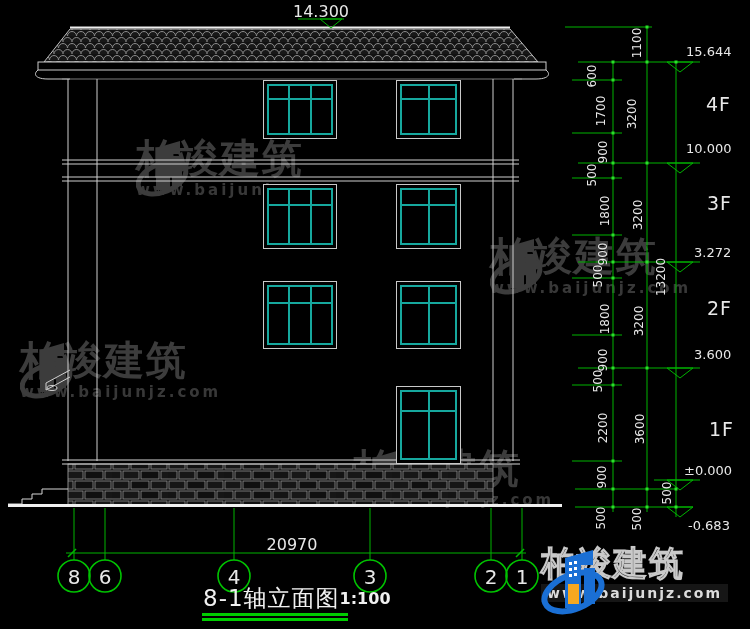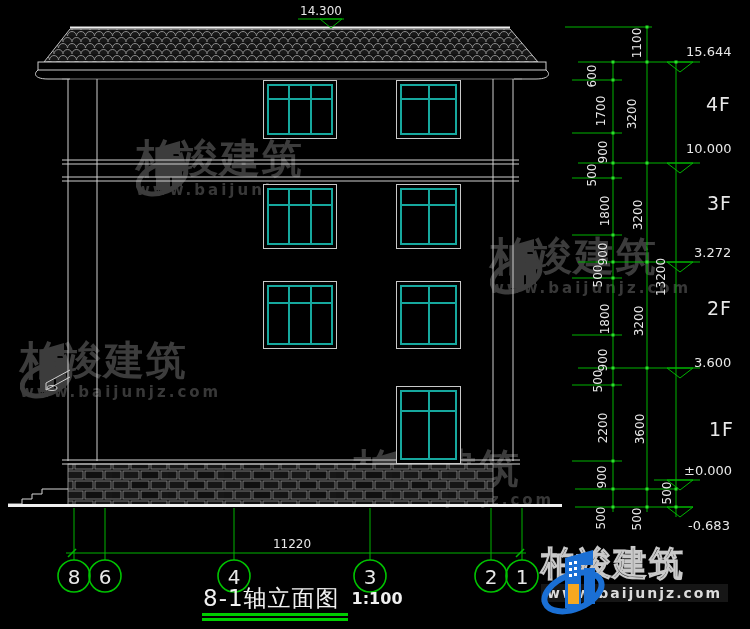--- a/index.html
+++ b/index.html
@@ -3,26 +3,26 @@
 <meta charset="utf-8">
 <style>
   html,body{margin:0;padding:0;background:#000;}
   .stage{
     position:relative;width:750px;height:629px;background:#000;overflow:hidden;
     font-family:"DejaVu Sans","Liberation Sans",sans-serif;
   }
   .stage svg{position:absolute;left:0;top:0;}
   
   .lbl{position:absolute;color:#e8e8e8;white-space:nowrap;z-index:4;}
-  .dim{font-size:12px;transform:translate(-50%,-50%);}
+  .dim{font-size:16px;transform:translate(-50%,-50%);}
   .dimv{font-size:12px;transform:translate(-50%,-50%) rotate(-90deg);}
   .elev{font-size:13px;}
   .floor{font-size:19px;letter-spacing:1px;}
   .axisnum{font-size:20px;transform:translate(-50%,-50%);}
-  .titlerow{position:absolute;left:203px;top:586px;display:flex;align-items:flex-end;gap:12px;z-index:4;color:#f0f0f0;}
+  .titlerow{position:absolute;left:203px;top:586px;display:flex;align-items:flex-end;z-index:4;color:#f0f0f0;}
   .title-main{font-size:23px;letter-spacing:1px;line-height:1.1;}
   .title-scale{font-size:16px;font-weight:bold;padding-bottom:3px;}
   
   .win{position:absolute;border:1px solid #c9c9c9;background:#000;padding:3px;box-sizing:border-box;z-index:3;}
   .win-in{position:relative;width:100%;height:100%;border:2px solid #16a89e;box-sizing:border-box;}
   .mull{position:absolute;top:0;bottom:0;width:2px;background:#16a89e;}
   .trans{position:absolute;left:0;right:0;height:2px;background:#16a89e;}
   
   .wm{position:absolute;display:flex;align-items:center;gap:8px;z-index:1;color:#3c3c3c;}
   .wm-brand{font-size:40px;font-weight:bold;letter-spacing:2px;line-height:1;}
@@ -300,30 +300,30 @@
   <span class="lbl dimv" style="left:639px;top:321px;">3200</span>
   <span class="lbl dimv" style="left:640px;top:429px;">3600</span>
   <span class="lbl dimv" style="left:637px;top:519px;">500</span>
 
   <span class="lbl dimv" style="left:661px;top:277px;">13200</span>
   <span class="lbl dimv" style="left:667px;top:493px;">500</span>
 
   <span class="lbl elev" style="left:686px;top:44px;">15.644</span>
   <span class="lbl elev" style="left:686px;top:141px;">10.000</span>
   <span class="lbl elev" style="left:694px;top:245px;">3.272</span>
-  <span class="lbl elev" style="left:694px;top:347px;margin-top:8px;">3.600</span>
+  <span class="lbl elev" style="left:694px;top:347px;">3.600</span>
   <span class="lbl elev" style="left:684px;top:463px;">±0.000</span>
   <span class="lbl elev" style="left:688px;top:518px;">-0.683</span>
 
   <span class="lbl floor" style="left:706px;top:93px;">4F</span>
   <span class="lbl floor" style="left:707px;top:192px;">3F</span>
   <span class="lbl floor" style="left:707px;top:297px;">2F</span>
   <span class="lbl floor" style="left:709px;top:418px;">1F</span>
 
-  <span class="lbl dim" style="left:292px;top:544px;">11220</span>
+  <span class="lbl dim" style="left:292px;top:544px;">20970</span>
 
   <span class="lbl axisnum" style="left:74px;top:577px;">8</span>
   <span class="lbl axisnum" style="left:105px;top:577px;">6</span>
   <span class="lbl axisnum" style="left:234px;top:577px;">4</span>
   <span class="lbl axisnum" style="left:370px;top:577px;">3</span>
   <span class="lbl axisnum" style="left:491px;top:577px;">2</span>
   <span class="lbl axisnum" style="left:522px;top:577px;">1</span>
 
   <div class="titlerow">
     <span class="title-main">8-1轴立面图</span>

